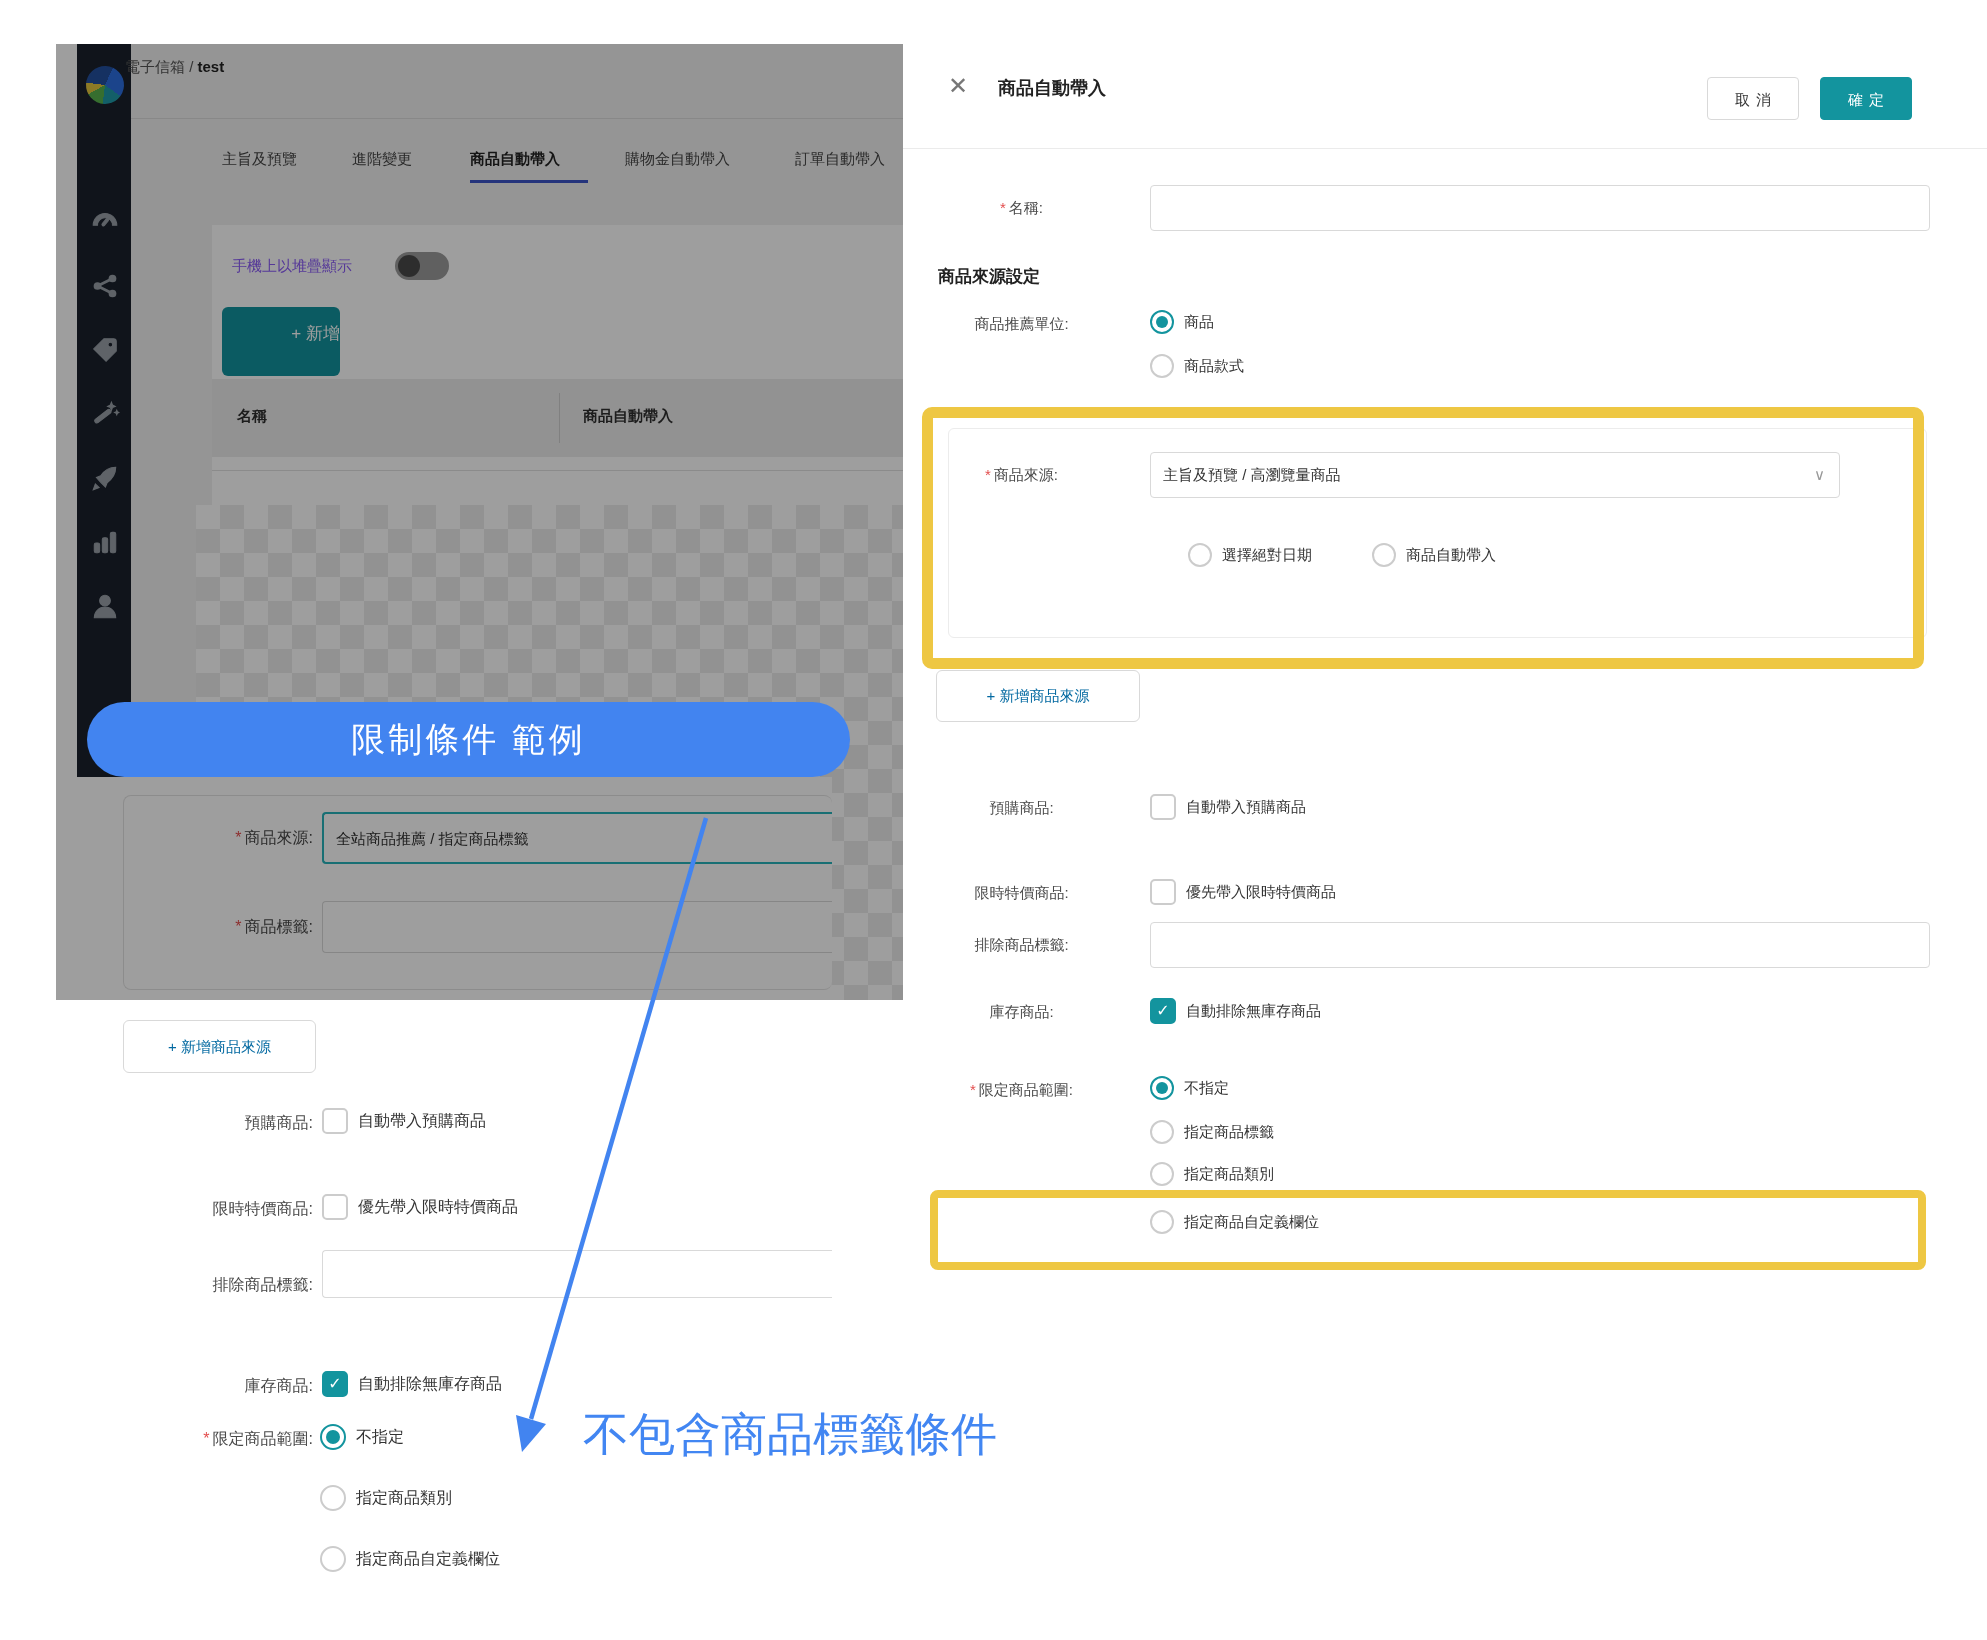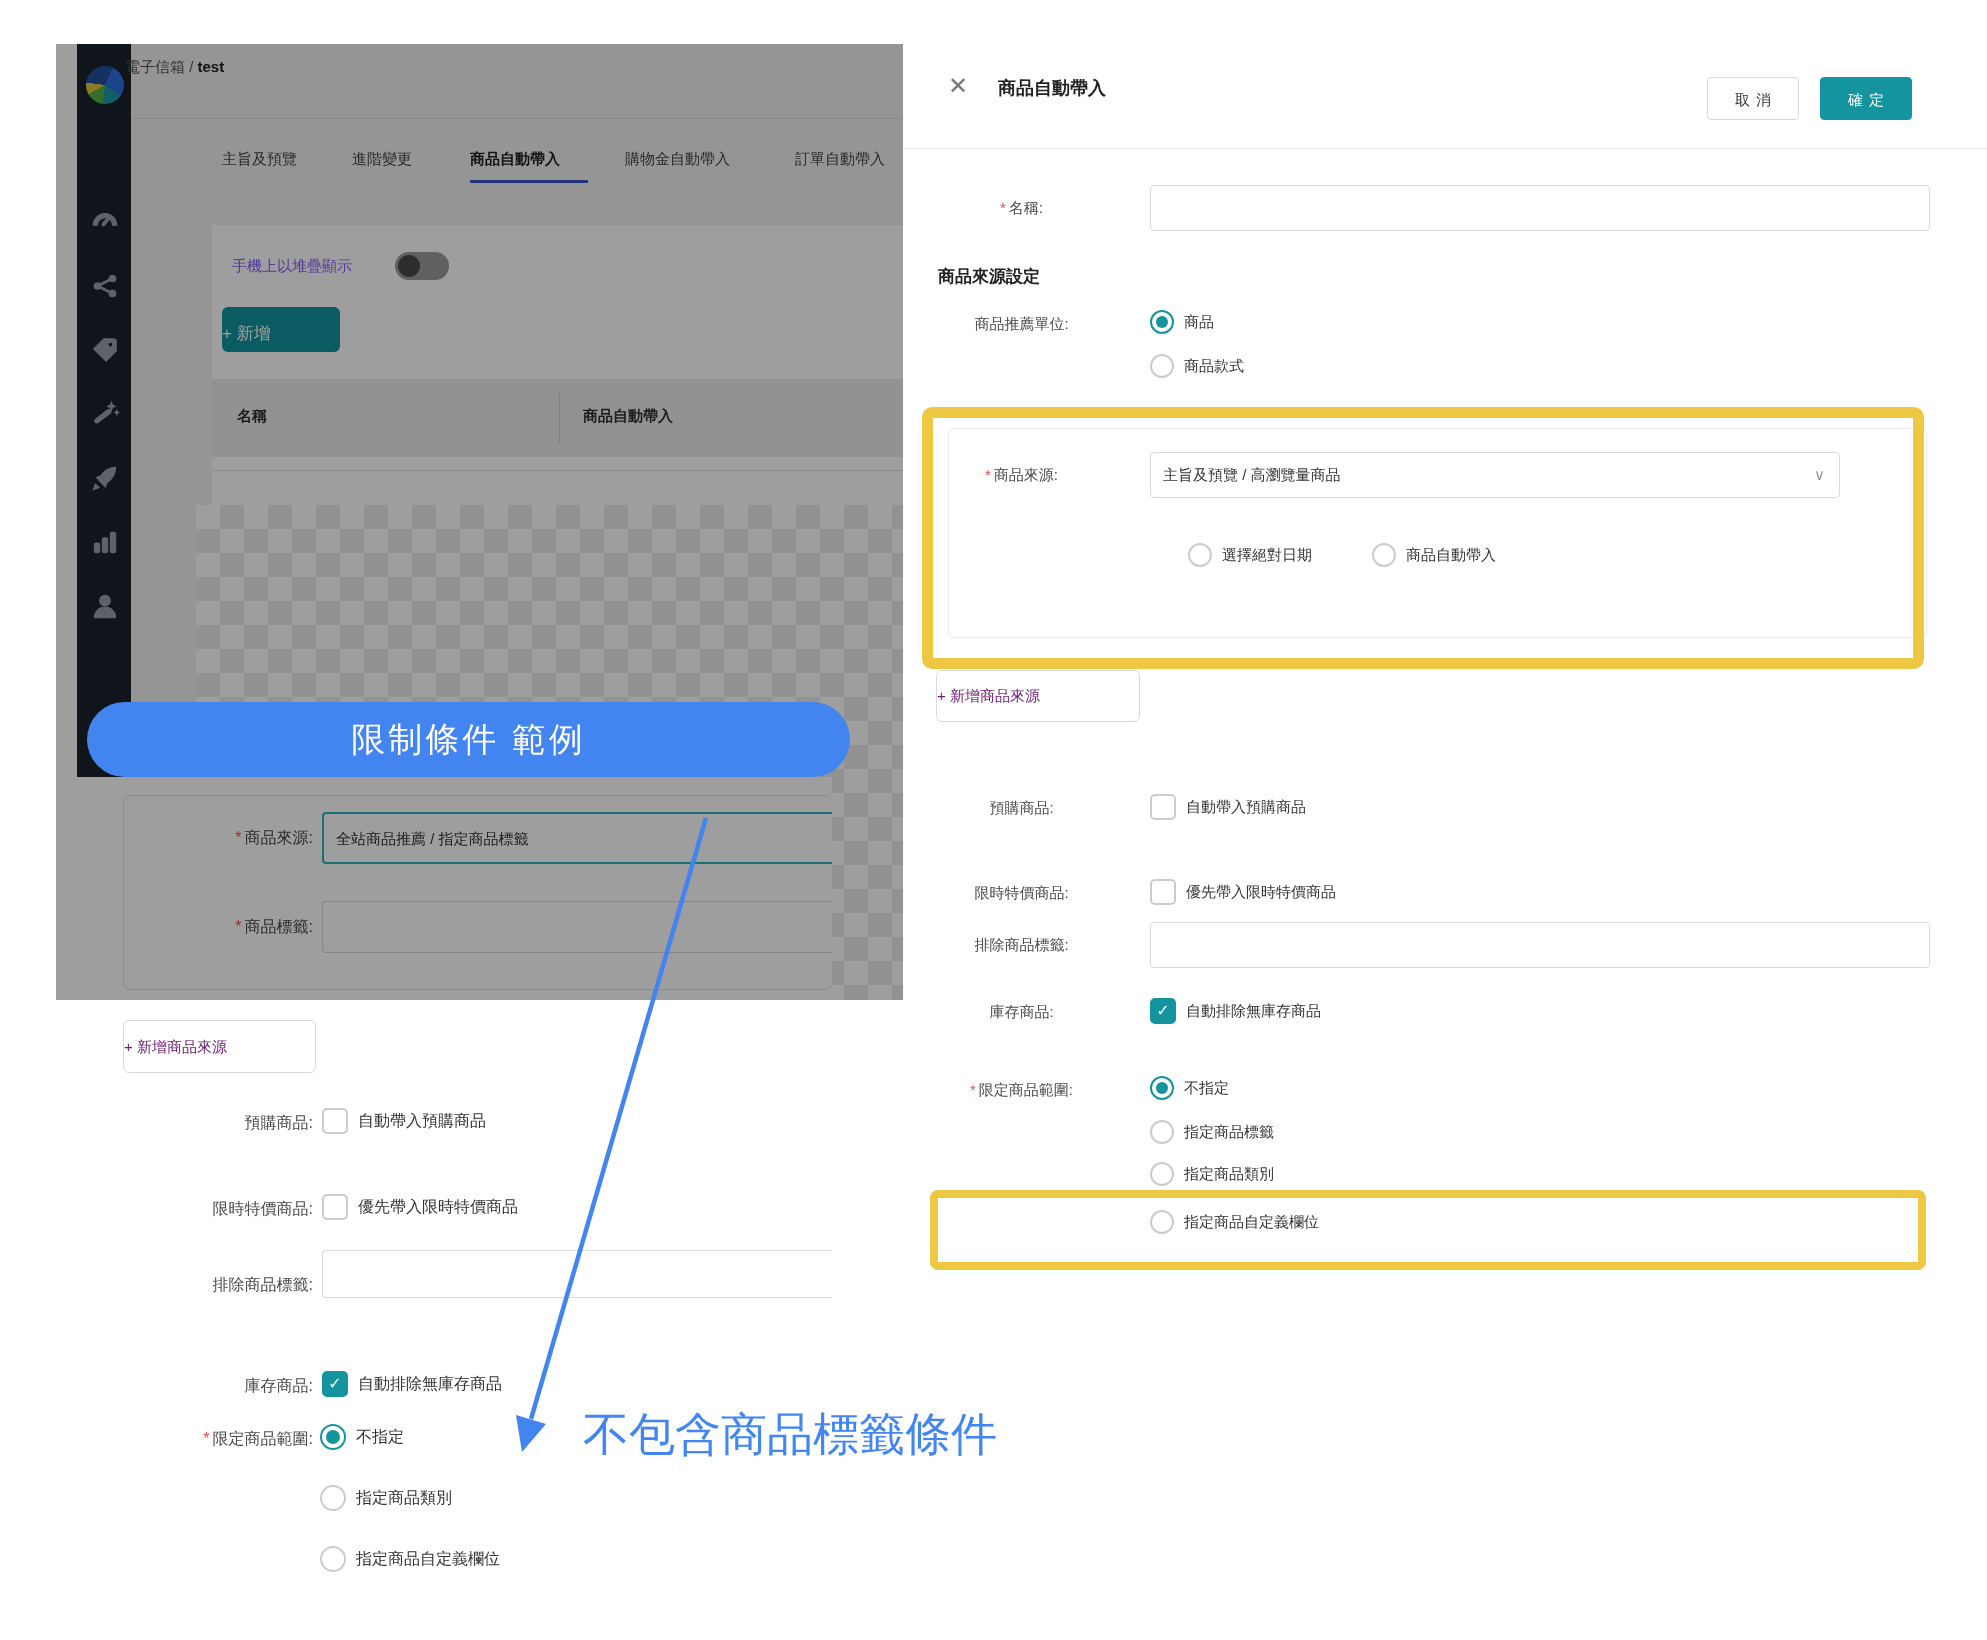--- a/index.html
+++ b/index.html
@@ -20,22 +20,22 @@
   .crumb{position:absolute;left:69px;top:14px;font-size:15px;color:#555;}
   .crumb b{color:#222;}
   .bd-div{position:absolute;left:75px;right:0;top:74px;height:1px;background:#dcdcdc;}
   .tab{position:absolute;top:100px;font-size:15px;color:#444;height:30px;line-height:30px;}
   .tab.active{font-weight:bold;color:#222;}
   .tab-underline{position:absolute;top:136px;height:3px;background:#3c55c8;}
   .bd-card{position:absolute;left:156px;top:181px;width:691px;height:280px;background:#fff;}
   .toggle-lab{position:absolute;left:20px;top:32px;font-size:15px;color:#8b5cf6;}
   .toggle{position:absolute;left:183px;top:27px;width:54px;height:28px;border-radius:14px;background:#9b9b9b;}
   .toggle .knob{position:absolute;left:3px;top:3px;width:22px;height:22px;border-radius:50%;background:#4a4a4a;}
-  .add-btn{position:absolute;left:10px;top:82px;width:118px;height:45px;background:#13949e;border-radius:6px;
-           color:#fff;font-size:17px;text-align:left;line-height:54px;}
+  .add-btn{position:absolute;left:10px;top:82px;width:118px;height:69px;background:#13949e;border-radius:6px;
+           color:#fff;font-size:17px;text-align:right;line-height:54px;}
   .thead{position:absolute;left:0;top:154px;width:691px;height:78px;background:#ececec;}
   .thead .h1{position:absolute;left:25px;top:28px;font-size:15px;color:#2f2f2f;font-weight:bold;}
   .thead .vdiv{position:absolute;left:347px;top:14px;width:1px;height:50px;background:#cfcfcf;}
   .thead .h2{position:absolute;left:371px;top:28px;font-size:15px;color:#2f2f2f;font-weight:bold;}
   .trow-line{position:absolute;left:0;top:245px;width:691px;height:1px;background:#e0e0e0;}
   .checker{position:absolute;left:140px;top:461px;right:0;bottom:0;
     background-color:#fff;
     background-image:linear-gradient(45deg,#ececec 25%,transparent 25%,transparent 75%,#ececec 75%),
                      linear-gradient(45deg,#ececec 25%,transparent 25%,transparent 75%,#ececec 75%);
     background-size:48px 48px;background-position:0 0,24px 24px;}
@@ -68,21 +68,21 @@
   .radio.sel::after{content:'';position:absolute;inset:4px;border-radius:50%;background:#13949e;}
   .opt-text{font-size:15px;color:#333;vertical-align:middle;margin-left:10px;}
   .cb{display:inline-block;width:26px;height:26px;border-radius:5px;border:2px solid #ccc;background:#fff;
       box-sizing:border-box;vertical-align:middle;text-align:center;line-height:22px;font-size:16px;color:#fff;}
   .cb.on{background:#13949e;border-color:#13949e;}
   .group-card{position:absolute;left:45px;top:384px;width:977px;height:208px;border:1px solid #ececec;border-radius:6px;}
   .select{position:absolute;left:247px;width:690px;height:46px;border:1px solid #d9d9d9;border-radius:4px;
           box-sizing:border-box;font-size:15px;color:#333;line-height:44px;padding:0 12px;background:#fff;}
   .select .chev{position:absolute;right:14px;top:0;color:#999;font-size:15px;}
   .ghost-btn{position:absolute;background:#fff;border:1px solid #d9d9d9;border-radius:6px;box-sizing:border-box;
-             font-size:15px;color:#701a75;}
+             font-size:15px;color:#0369a1;text-align:center;}
 
   
   .ybox{position:absolute;border:11px solid #eec743;border-radius:10px;z-index:3;pointer-events:none;}
 
   
   .sheet{position:absolute;left:77px;top:777px;width:755px;height:863px;background:#fff;z-index:4;}
   .ex-card{position:absolute;left:46px;top:18px;width:708px;height:193px;background:#fff;
            border:1px solid #e3e3e3;border-radius:8px;border-right:none;}
   .xlab{position:absolute;left:40px;width:196px;text-align:right;font-size:16px;color:#4a4a4a;line-height:30px;white-space:nowrap;}
   .xrow{position:absolute;left:0;right:0;height:30px;}

